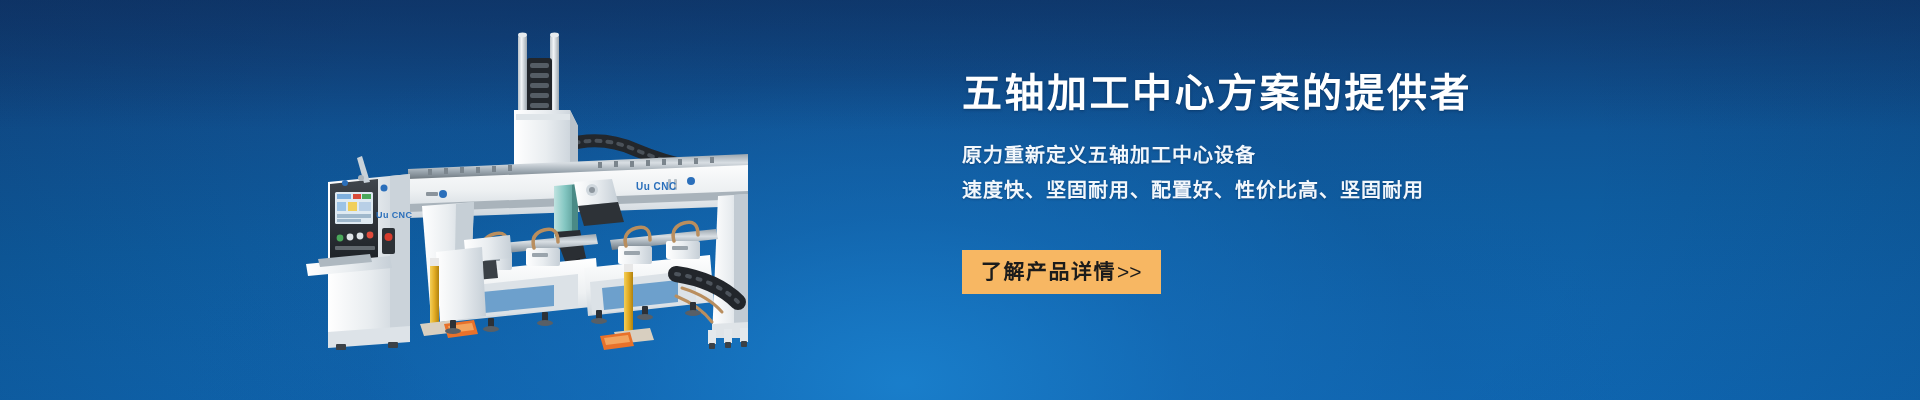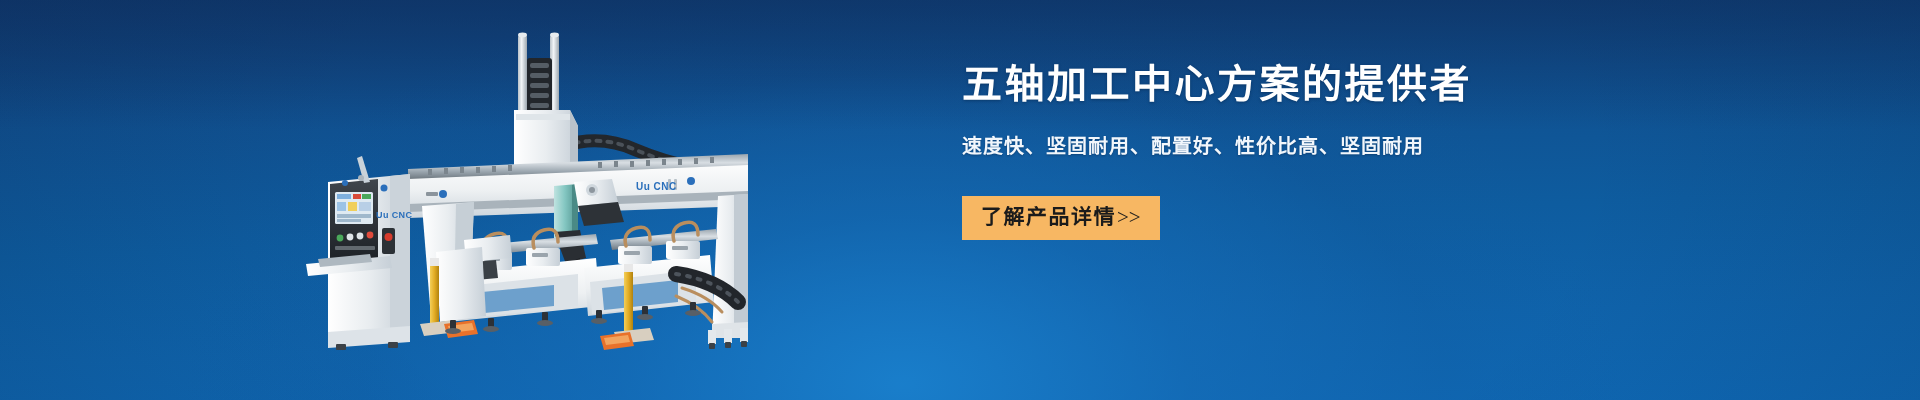--- a/index.html
+++ b/index.html
@@ -54,52 +54,52 @@
     position:absolute;
     left:962px;top:62px;
     width:740px;
   }
   .headline{
     font-size:40px;
     line-height:1.12;
     font-weight:700;
     color:#ffffff;
     letter-spacing:2.5px;
-    margin:0 0 22px 0;
+    margin:9px 0 22px 0;
     text-shadow:0 1px 3px rgba(4,30,64,0.45);
     white-space:nowrap;
   }
   .sublist{
     margin:0;padding:0;list-style:none;
   }
   .subline{
     font-size:20px;
     line-height:35px;
     font-weight:600;
     color:#f2f7fc;
     letter-spacing:1px;
     white-space:nowrap;
     text-shadow:0 1px 2px rgba(4,30,64,0.40);
   }
 
   .cta{
     display:inline-block;
-    margin-top:32px;
+    margin-top:42px;
     padding:11px 19px 12px 19px;
     background:#f7b763;
     color:#1b1b1b;
     font-size:21px;
     font-weight:700;
     letter-spacing:1.5px;
     line-height:1;
     border:0;
     cursor:pointer;
     text-decoration:none;
     white-space:nowrap;
-    font-family:Liberation Serif, serif;
+    font-family:Liberation Sans, sans-serif;
   }
   .cta .chev{
     font-weight:400;
     letter-spacing:0;
     margin-left:1px;
   }
 </style>
 </head>
 <body>
 
@@ -349,19 +349,20 @@
         <rect x="463" y="335" width="6" height="6" rx="1"></rect>
       </g>
     </svg>
   </div>
 
   <div class="copy">
 
     <h1 class="headline">五轴加工中心方案的提供者</h1>
 
     <ul class="sublist">
+      <li class="subline">原力重新定义五轴加工中心设备</li>
       <li class="subline">速度快、坚固耐用、配置好、性价比高、坚固耐用</li>
     </ul>
 
     <a href="#" class="cta"><span>了解产品详情</span><span class="chev">&gt;&gt;</span></a>
   </div>
 
 </div>
 
 </body></html>

